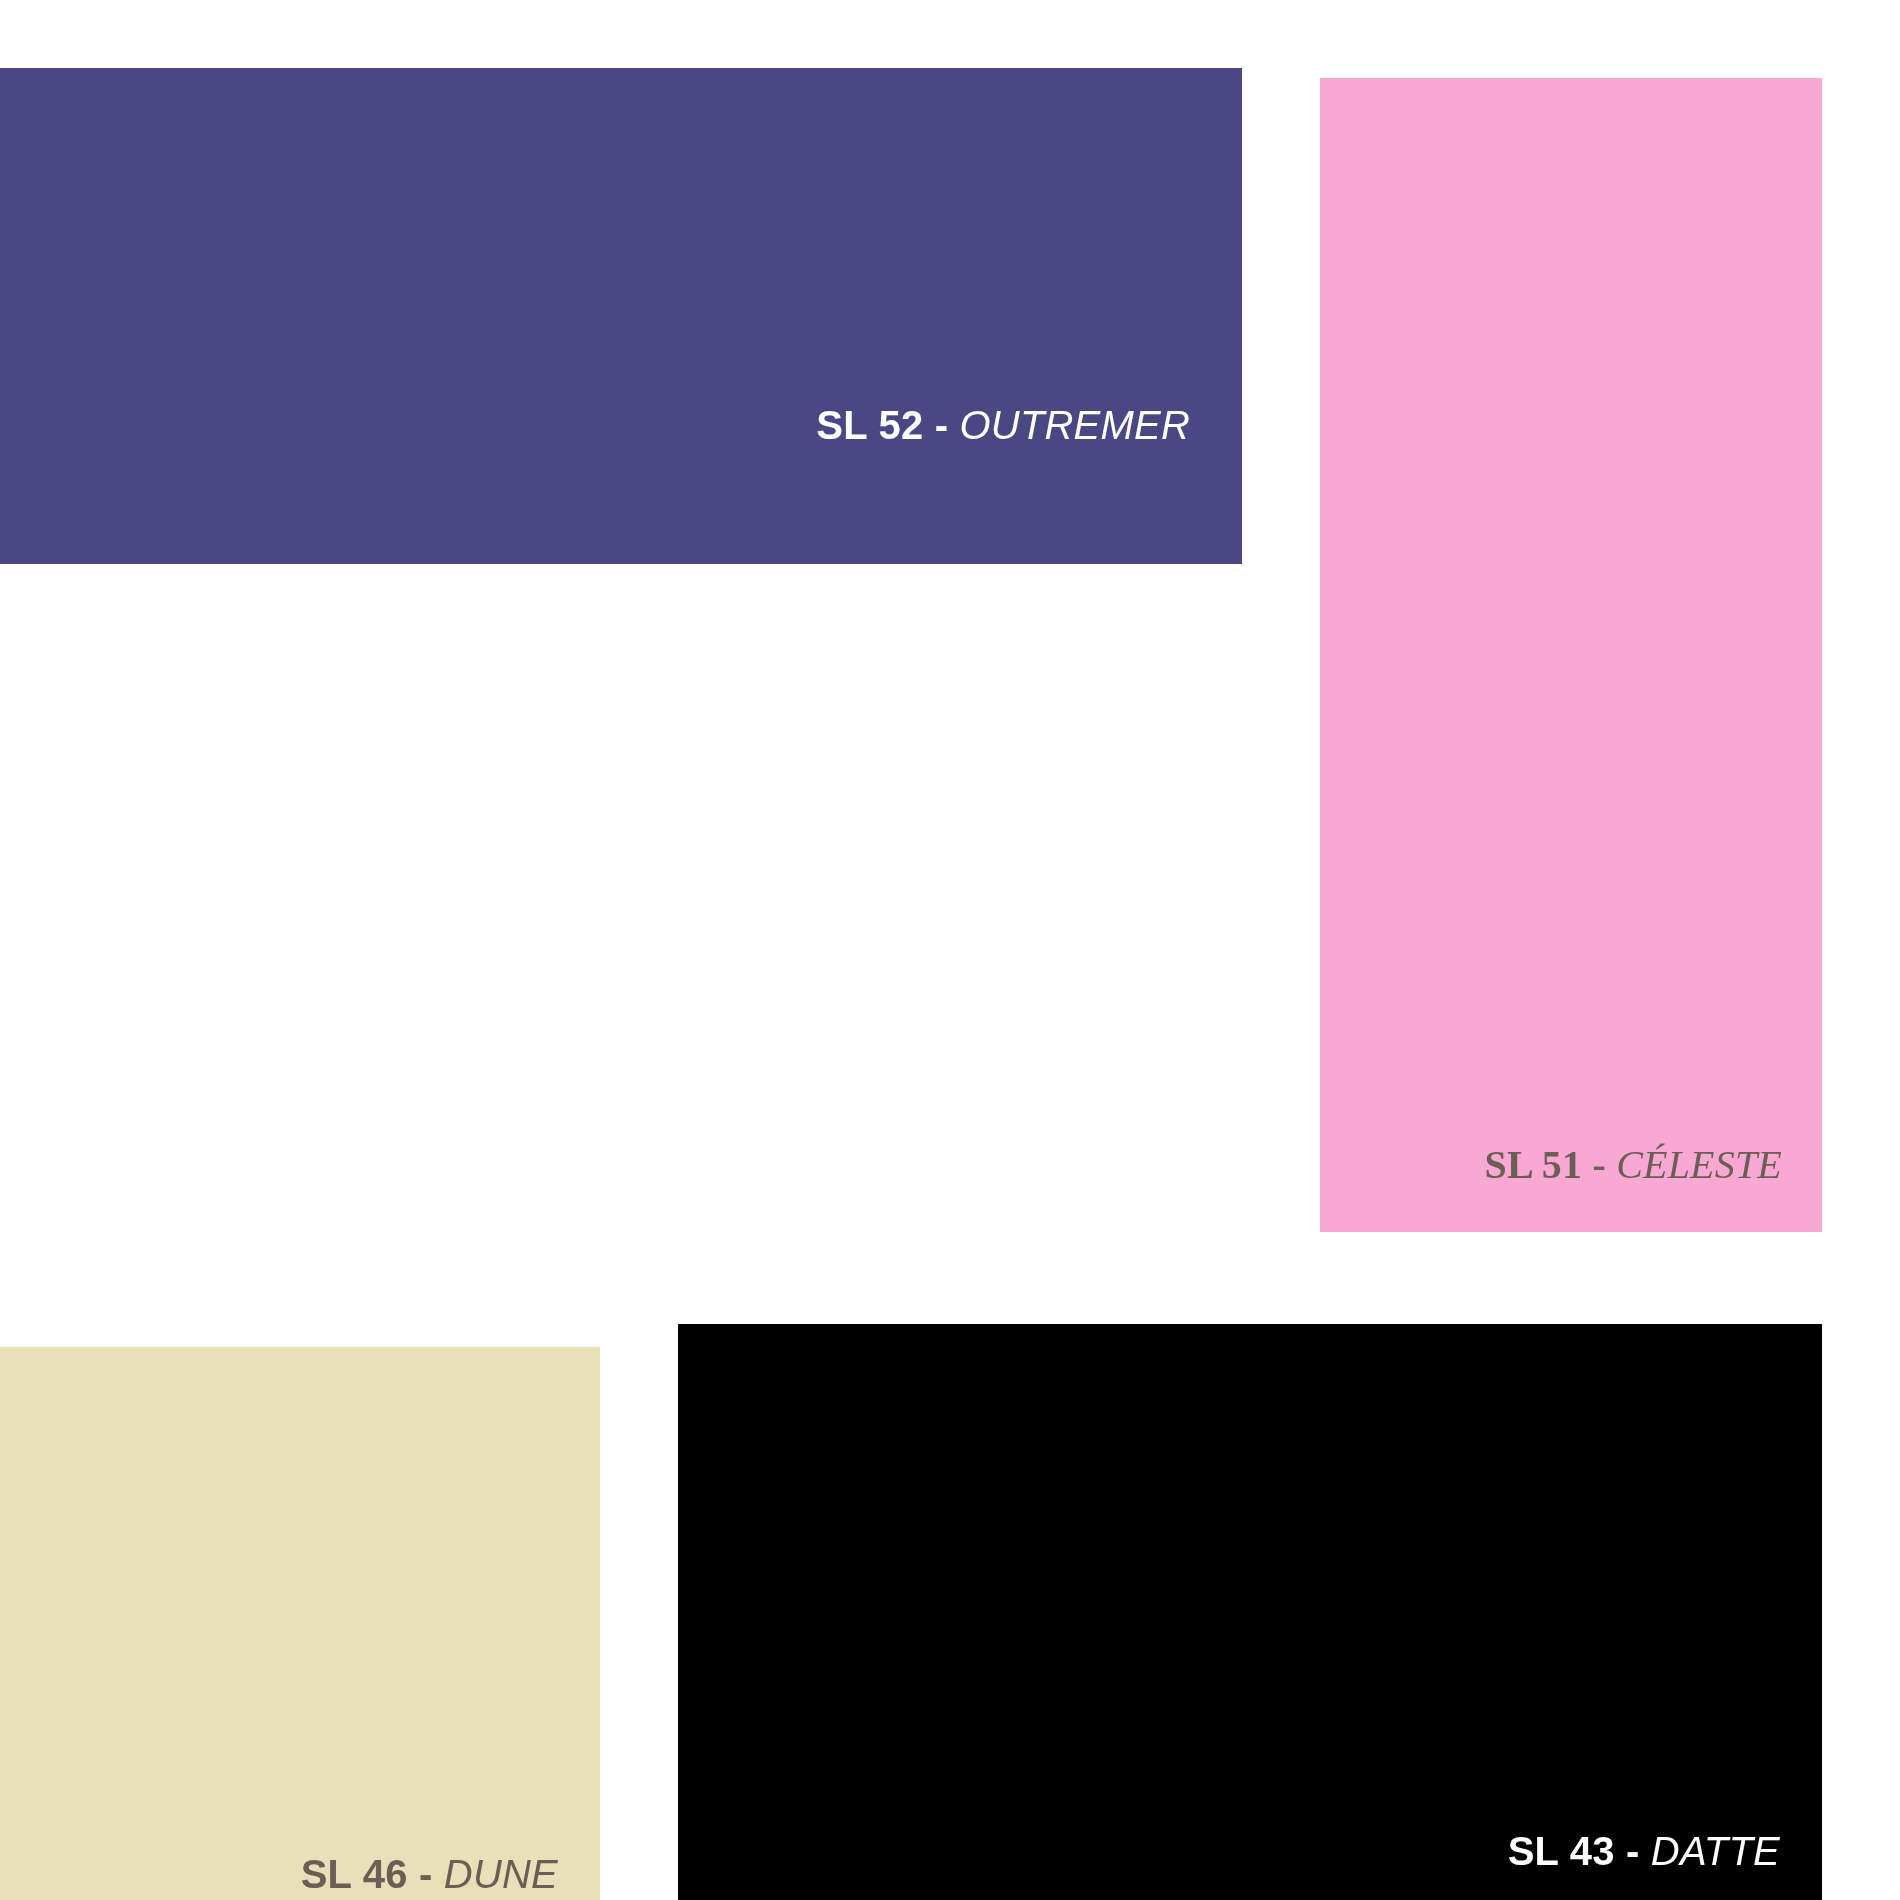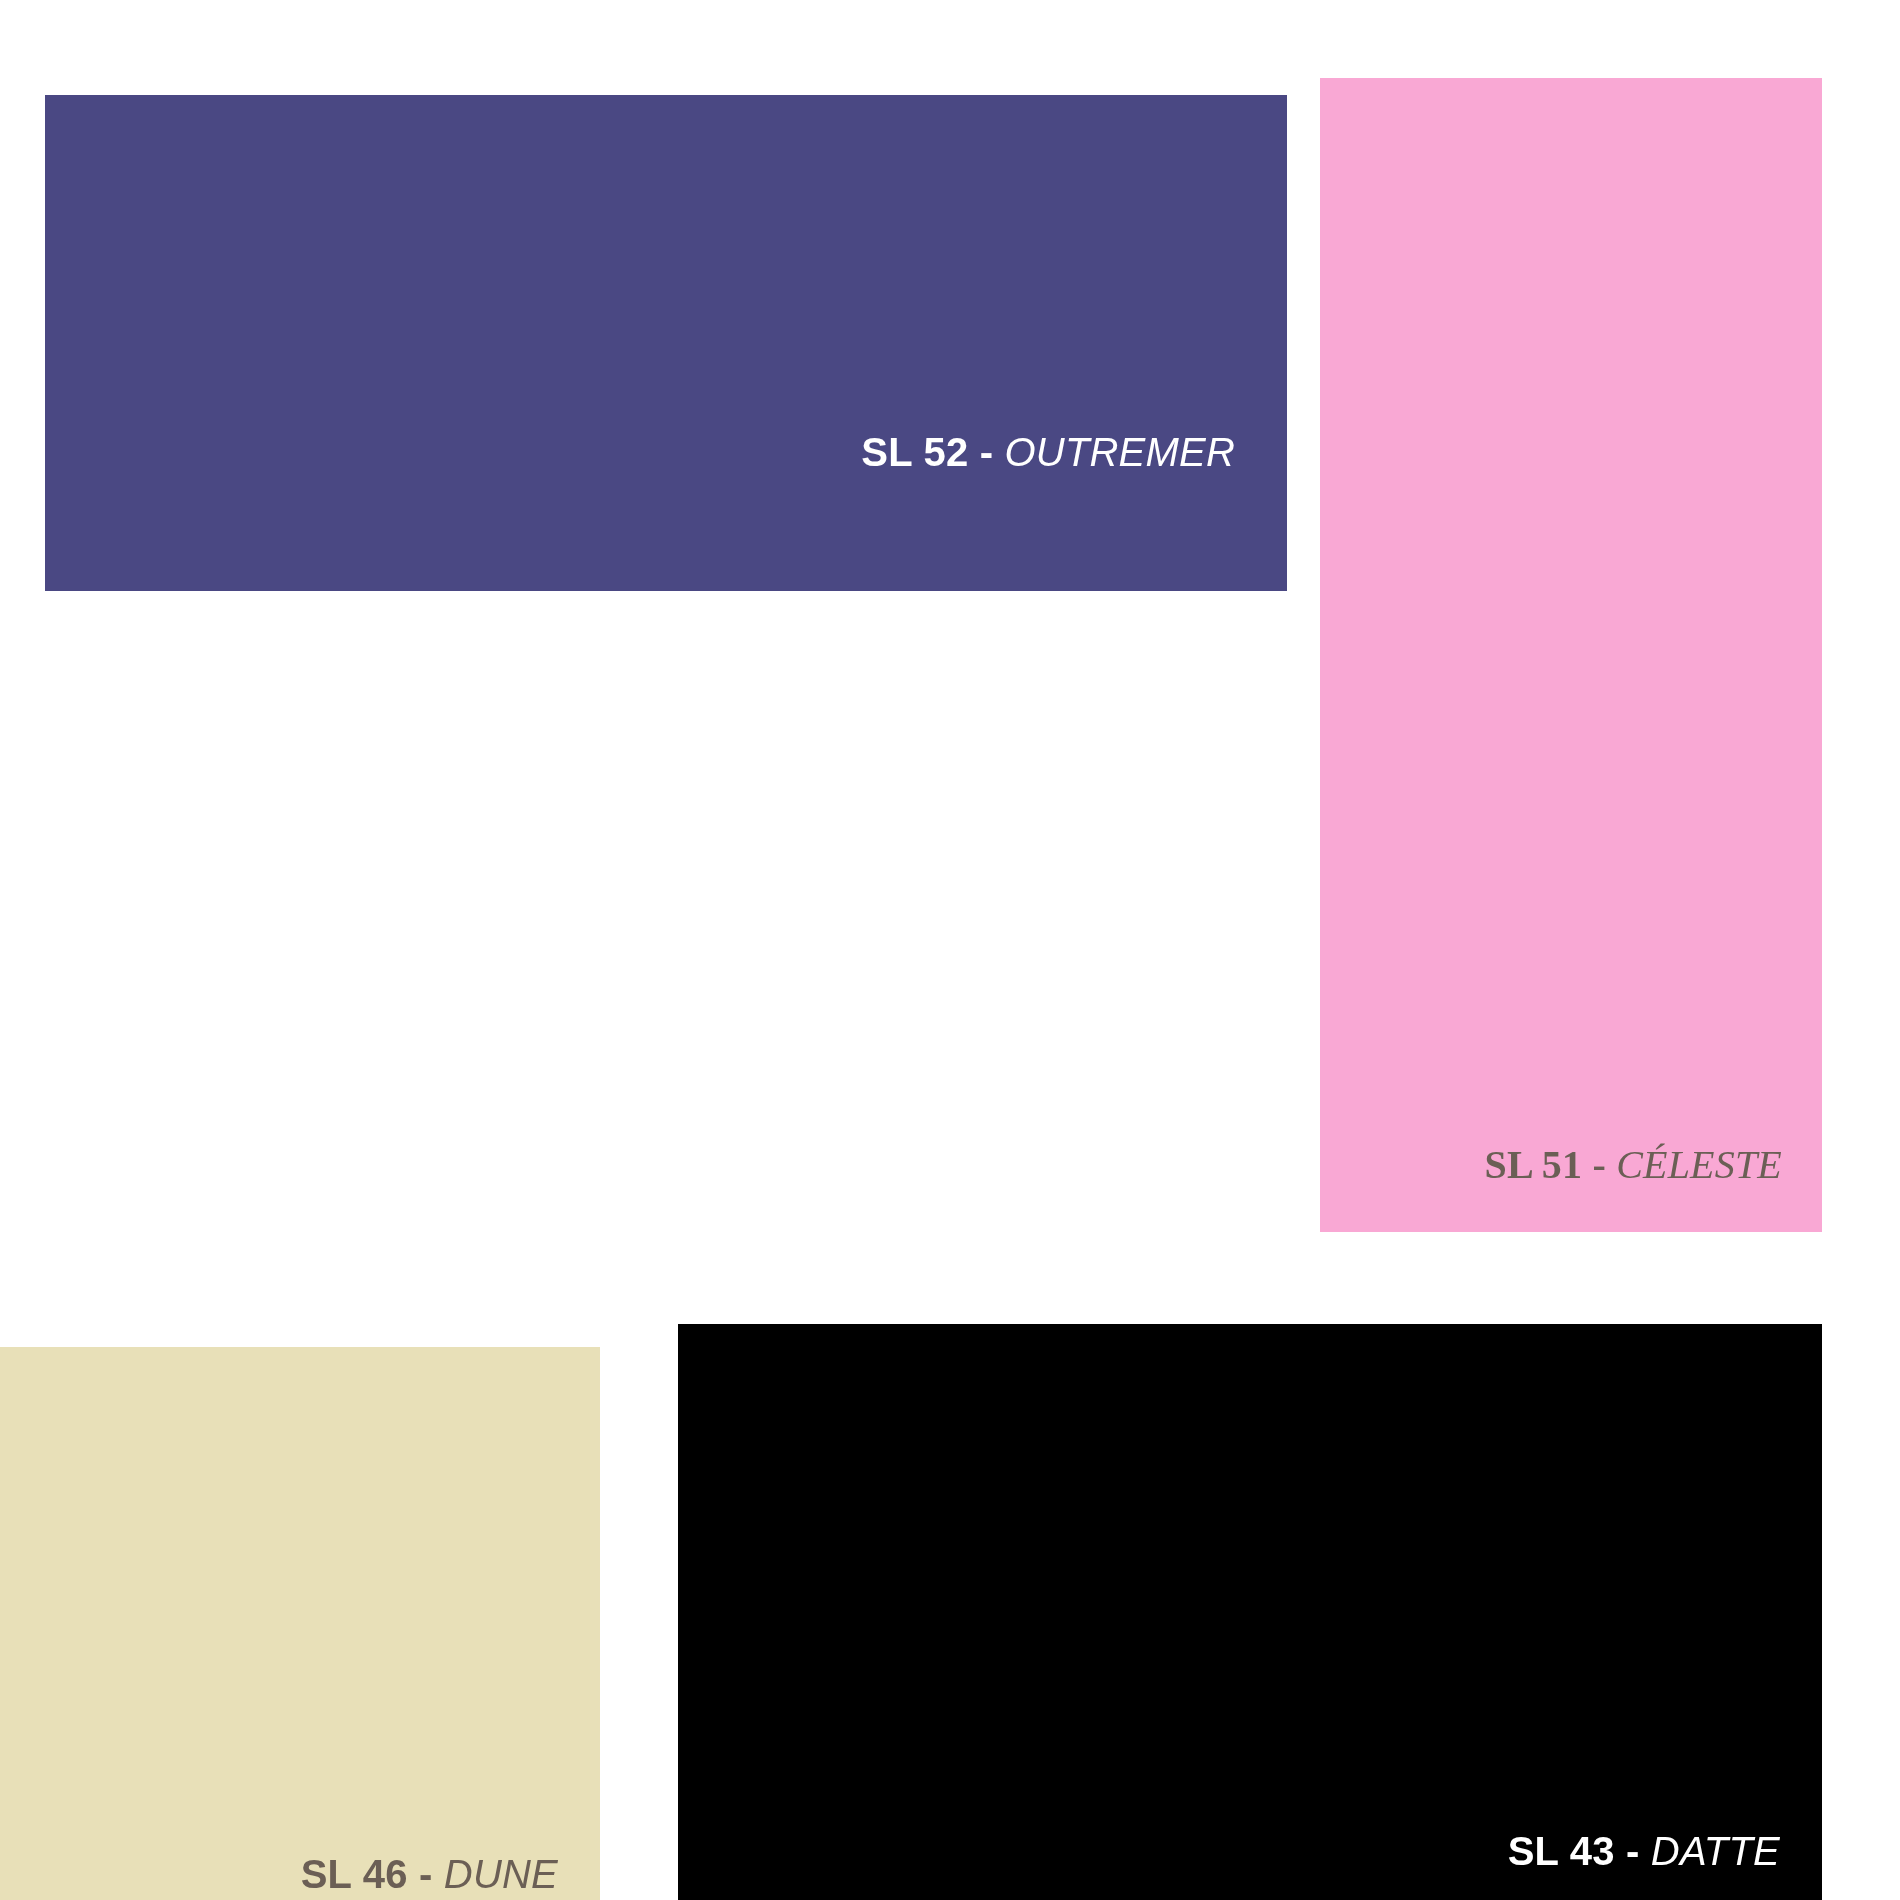--- a/index.html
+++ b/index.html
@@ -45,24 +45,23 @@
   }
 
   .swatch-label .name {
     font-weight: 400;
     font-style: italic;
   }
 
   
   #swatch-outremer {
     left: 0px;
-    top: 95px;
+    top: 68px;
     width: 1242px;
     height: 496px;
-    margin-left: 45px;
   }
   #swatch-outremer .swatch-label {
     bottom: 118px;
   }
 
   #swatch-aubepine {
     left: 0px;
     top: 650px;
     width: 1242px;
     height: 582px;

